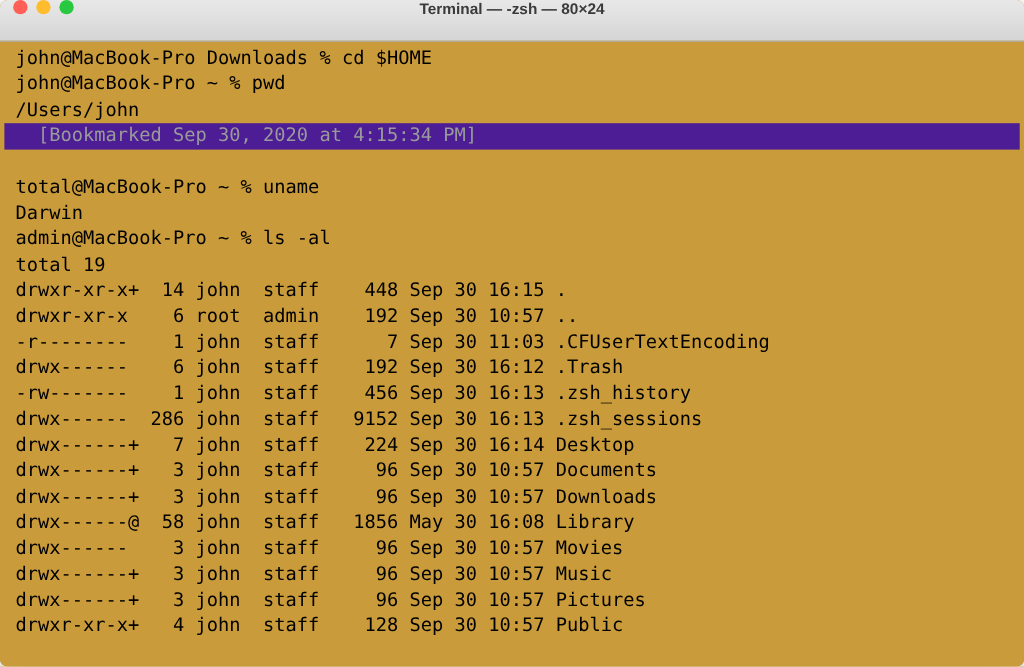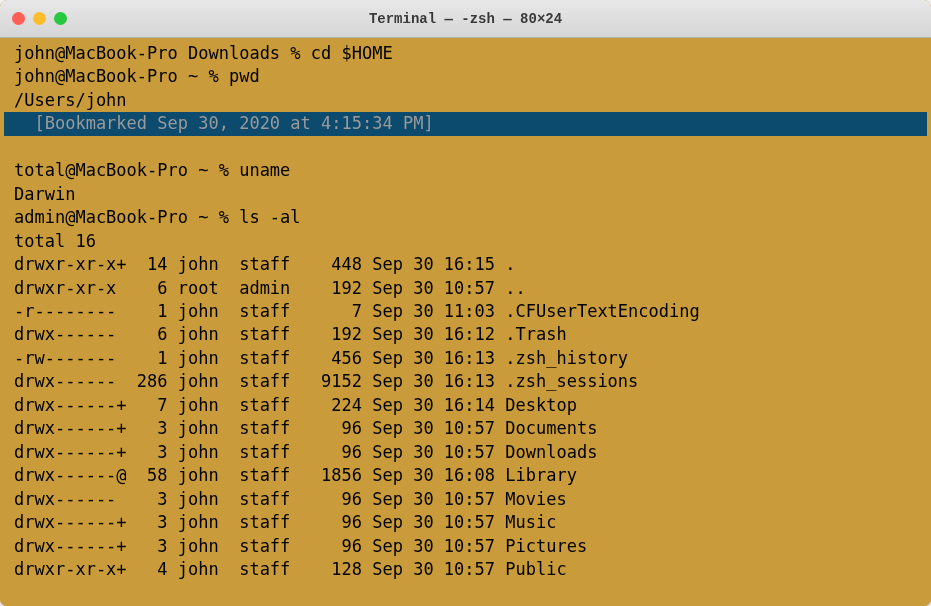--- a/index.html
+++ b/index.html
@@ -23,24 +23,23 @@
       overflow: hidden;
       box-shadow: 0 10px 40px rgba(0,0,0,0.3);
       display: flex;
       flex-direction: column;
     }
     .title-bar {
       height: 38px;
       background: linear-gradient(to bottom, #e8e8e8, #d5d5d5);
       border-bottom: 1px solid #b0b0b0;
       display: flex;
-      align-items: center;
+      align-items: flex-start;
       padding: 0 12px;
       position: relative;
-      font-family: Liberation Mono, monospace;
     }
     .traffic-lights {
       display: flex;
       gap: 8px;
       align-items: center;
     }
     .traffic-light {
       width: 13px;
       height: 13px;
       border-radius: 50%;
@@ -64,21 +63,21 @@
       font-size: 17px;
       line-height: 1.38;
       color: #000;
       overflow: hidden;
       white-space: pre;
     }
     .line {
       white-space: pre;
     }
     .bookmark {
-      background: #0c4a6e;
+      background: #4c1d95;
       color: #9a9a9a;
       display: block;
       width: calc(100% + 20px);
       margin-left: -10px;
       padding-left: 10px;
     }
   </style>
 </head>
 <body>
 
@@ -91,29 +90,29 @@
     </div>
     <div class="title-text">Terminal — -zsh — 80×24</div>
   </div>
   <div class="terminal-body" id="terminal-body"><span class="line">john@MacBook-Pro Downloads % cd $HOME</span>
 <span class="line">john@MacBook-Pro ~ % pwd</span>
 <span class="line">/Users/john</span>
 <span class="bookmark">  [Bookmarked Sep 30, 2020 at 4:15:34 PM]</span>
 <span class="line">total@MacBook-Pro ~ % uname</span>
 <span class="line">Darwin</span>
 <span class="line">admin@MacBook-Pro ~ % ls -al</span>
-<span class="line">total 16</span>
+<span class="line">total 19</span>
 <span class="line">drwxr-xr-x+  14 john  staff    448 Sep 30 16:15 .</span>
 <span class="line">drwxr-xr-x    6 root  admin    192 Sep 30 10:57 ..</span>
 <span class="line">-r--------    1 john  staff      7 Sep 30 11:03 .CFUserTextEncoding</span>
 <span class="line">drwx------    6 john  staff    192 Sep 30 16:12 .Trash</span>
 <span class="line">-rw-------    1 john  staff    456 Sep 30 16:13 .zsh_history</span>
 <span class="line">drwx------  286 john  staff   9152 Sep 30 16:13 .zsh_sessions</span>
 <span class="line">drwx------+   7 john  staff    224 Sep 30 16:14 Desktop</span>
 <span class="line">drwx------+   3 john  staff     96 Sep 30 10:57 Documents</span>
 <span class="line">drwx------+   3 john  staff     96 Sep 30 10:57 Downloads</span>
-<span class="line">drwx------@  58 john  staff   1856 Sep 30 16:08 Library</span>
+<span class="line">drwx------@  58 john  staff   1856 May 30 16:08 Library</span>
 <span class="line">drwx------    3 john  staff     96 Sep 30 10:57 Movies</span>
 <span class="line">drwx------+   3 john  staff     96 Sep 30 10:57 Music</span>
 <span class="line">drwx------+   3 john  staff     96 Sep 30 10:57 Pictures</span>
 <span class="line">drwxr-xr-x+   4 john  staff    128 Sep 30 10:57 Public</span>
 </div>
 </div>
 
 </body></html>

